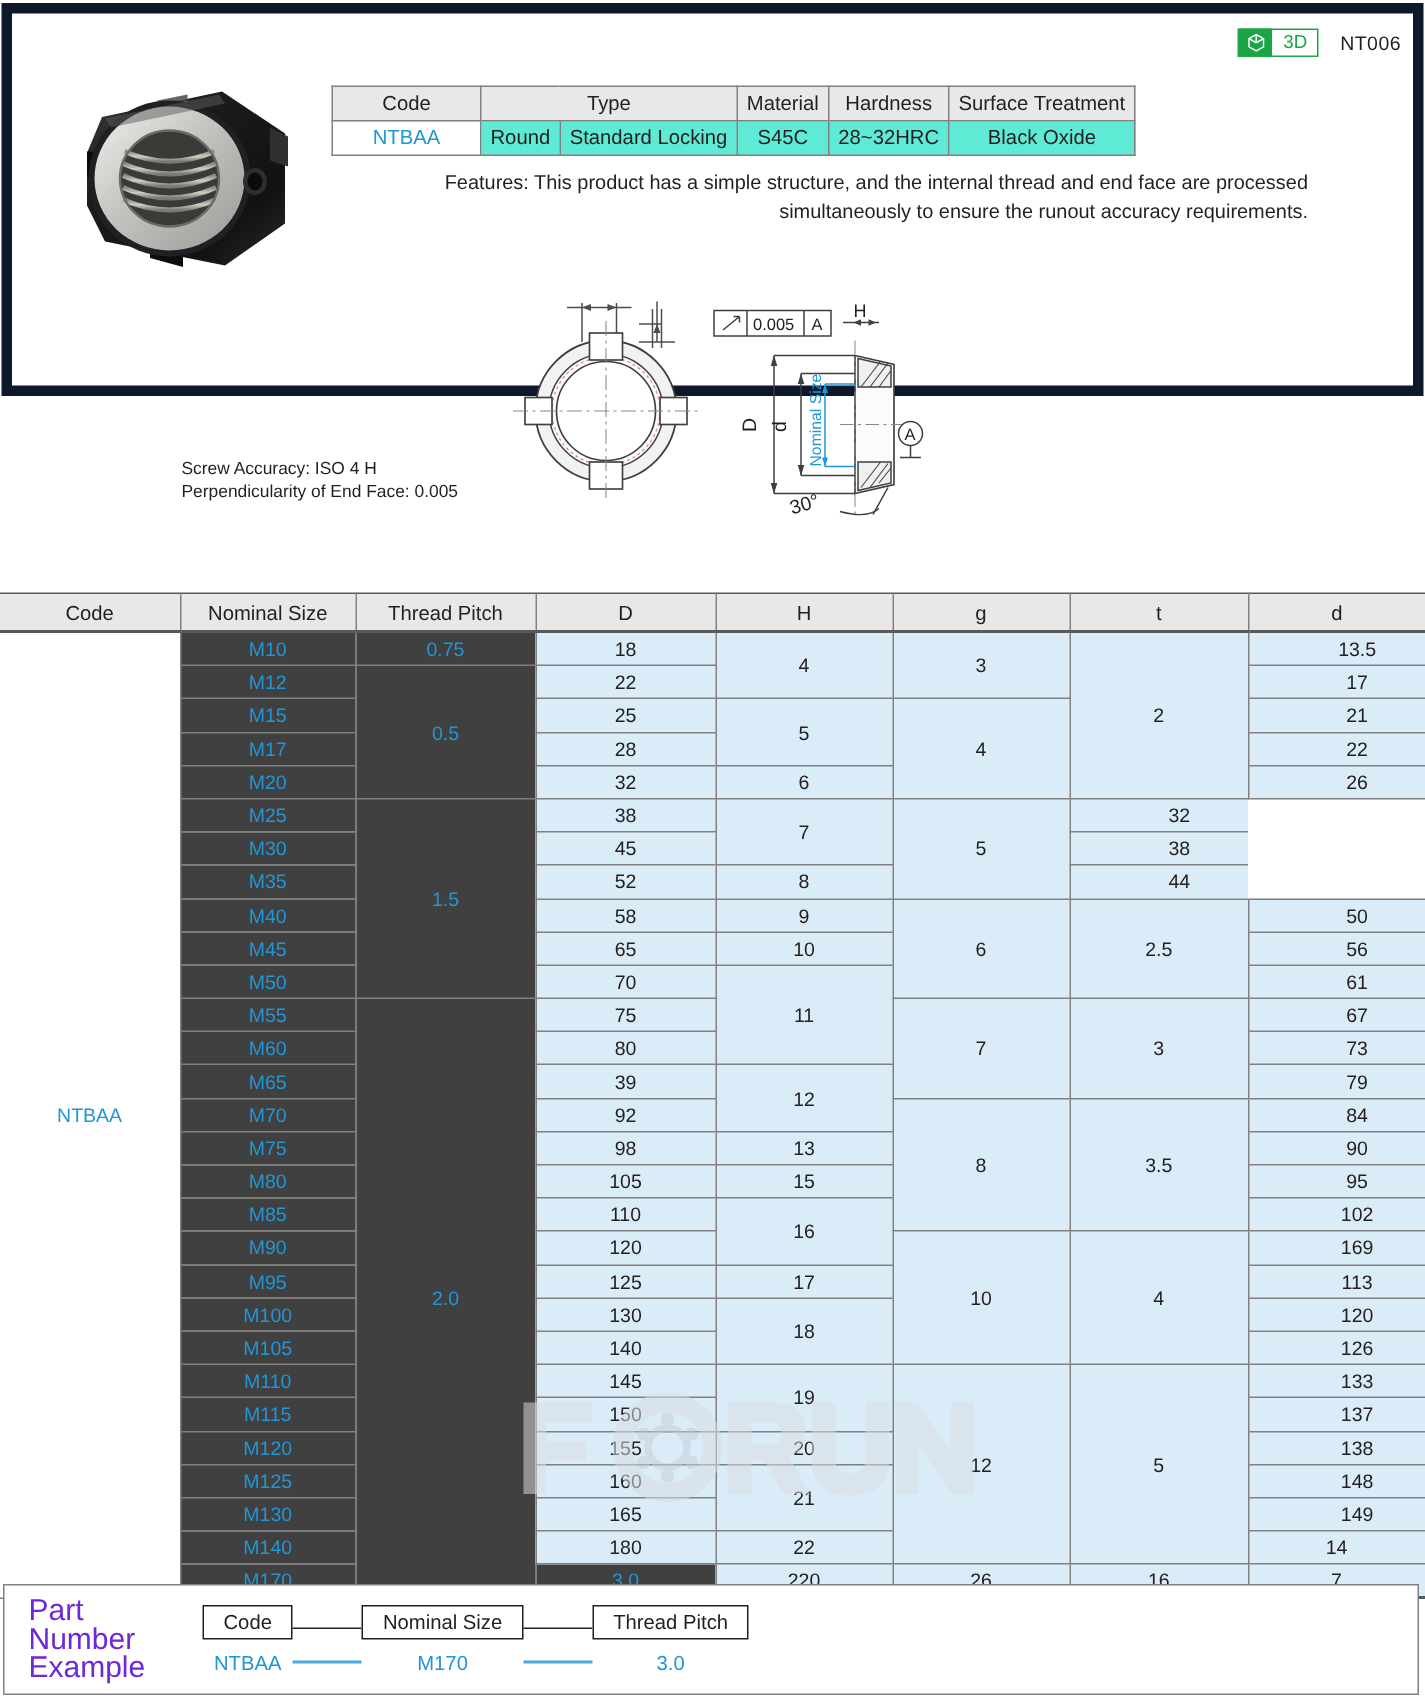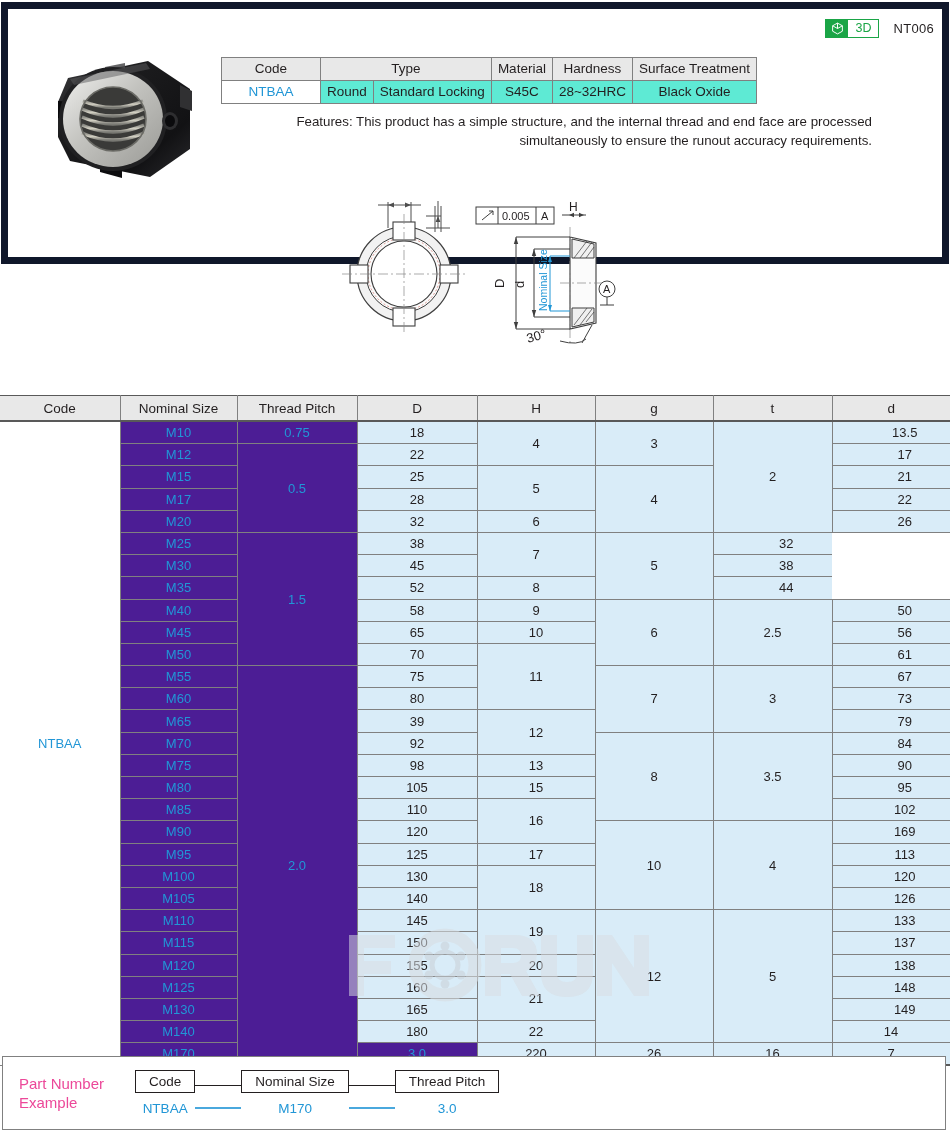--- a/index.html
+++ b/index.html
@@ -75,40 +75,40 @@
 
   table.mt th{
     background:#e8e8e8;border:1px solid #808080;border-top:1px solid #595959;
     border-bottom:2px solid #595959;
     font-weight:normal;font-size:13.5px;height:22px;color:#231f20;
   }
   table.mt td{
     border:1px solid #808080;text-align:center;font-size:13px;height:21.2px;
     color:#231f20;background:#d9ecf8;padding:0;
   }
-  table.mt td.wt{background:#4c1d95;color:#2196d6;}
+  table.mt td.wt{background:#404040;color:#2196d6;}
   table.mt td.code-cell{background:#ffffff;color:#2196d6;border-left:none;}
   table.mt th.code-h{border-left:none;}
   table.mt tr:last-child td{border-bottom:2px solid #595959;}
   table.mt td:last-child{border-right:none;padding-left:27px;}
   table.mt th:last-child{border-right:none;}
 
   
   .wm{
     position:absolute;left:345px;top:520px;width:330px;height:100px;
     pointer-events:none;opacity:.55;
   }
 
   
   .pn{
     position:absolute;left:2px;top:1056px;width:944px;height:74px;
     border:1px solid #808080;box-sizing:border-box;background:#fff;
   }
   .pn-inner{display:flex;align-items:center;height:100%;padding-left:16px;}
-  .pn-title{font-size:15px;line-height:19px;color:#ec4899;width:108px;}
+  .pn-title{font-size:20px;line-height:19px;color:#6d28d9;width:108px;}
   .pn-chain{display:flex;align-items:flex-start;margin-left:8px;}
   .pn-item{display:flex;flex-direction:column;align-items:center;}
   .pn-box{
     border:1px solid #231f20;font-size:13.5px;color:#231f20;
     padding:3px 13px;background:#fff;white-space:nowrap;
   }
   .pn-val{font-size:13.5px;color:#2196d6;margin-top:8px;}
   .pn-link{display:flex;flex-direction:column;align-items:center;width:46px;}
   .pn-dash{height:14px;display:flex;align-items:center;width:100%;margin-top:8px;}
   .pn-dash i{display:block;height:1px;background:#231f20;width:100%;}
@@ -202,20 +202,24 @@
       </tr>
     </tbody>
       </table>
 
     <div class="features">
       <span>Features:</span>
       <span>This product has a simple structure, and the internal thread and end face are processed</span>
       <span class="ind">simultaneously to ensure the runout accuracy requirements.</span>
     </div>
 
+    <div class="notes">
+      <div>Screw Accuracy: ISO 4 H</div>
+      <div>Perpendicularity of End Face: 0.005</div>
+    </div>
 
     <div class="draw">
       <svg width="152" height="148" viewBox="0 0 152 148">
         <g stroke="#4d4d4d" fill="none" stroke-width="1">
 
           <line x1="50" y1="18" x2="50" y2="44"></line>
           <line x1="73" y1="18" x2="73" y2="44"></line>
           <line x1="40" y1="21" x2="83" y2="21"></line>
           <path d="M50 21 L56 18.6 L56 23.4 Z" fill="#4d4d4d" stroke="none"></path>
           <path d="M73 21 L67 18.6 L67 23.4 Z" fill="#4d4d4d" stroke="none"></path>

